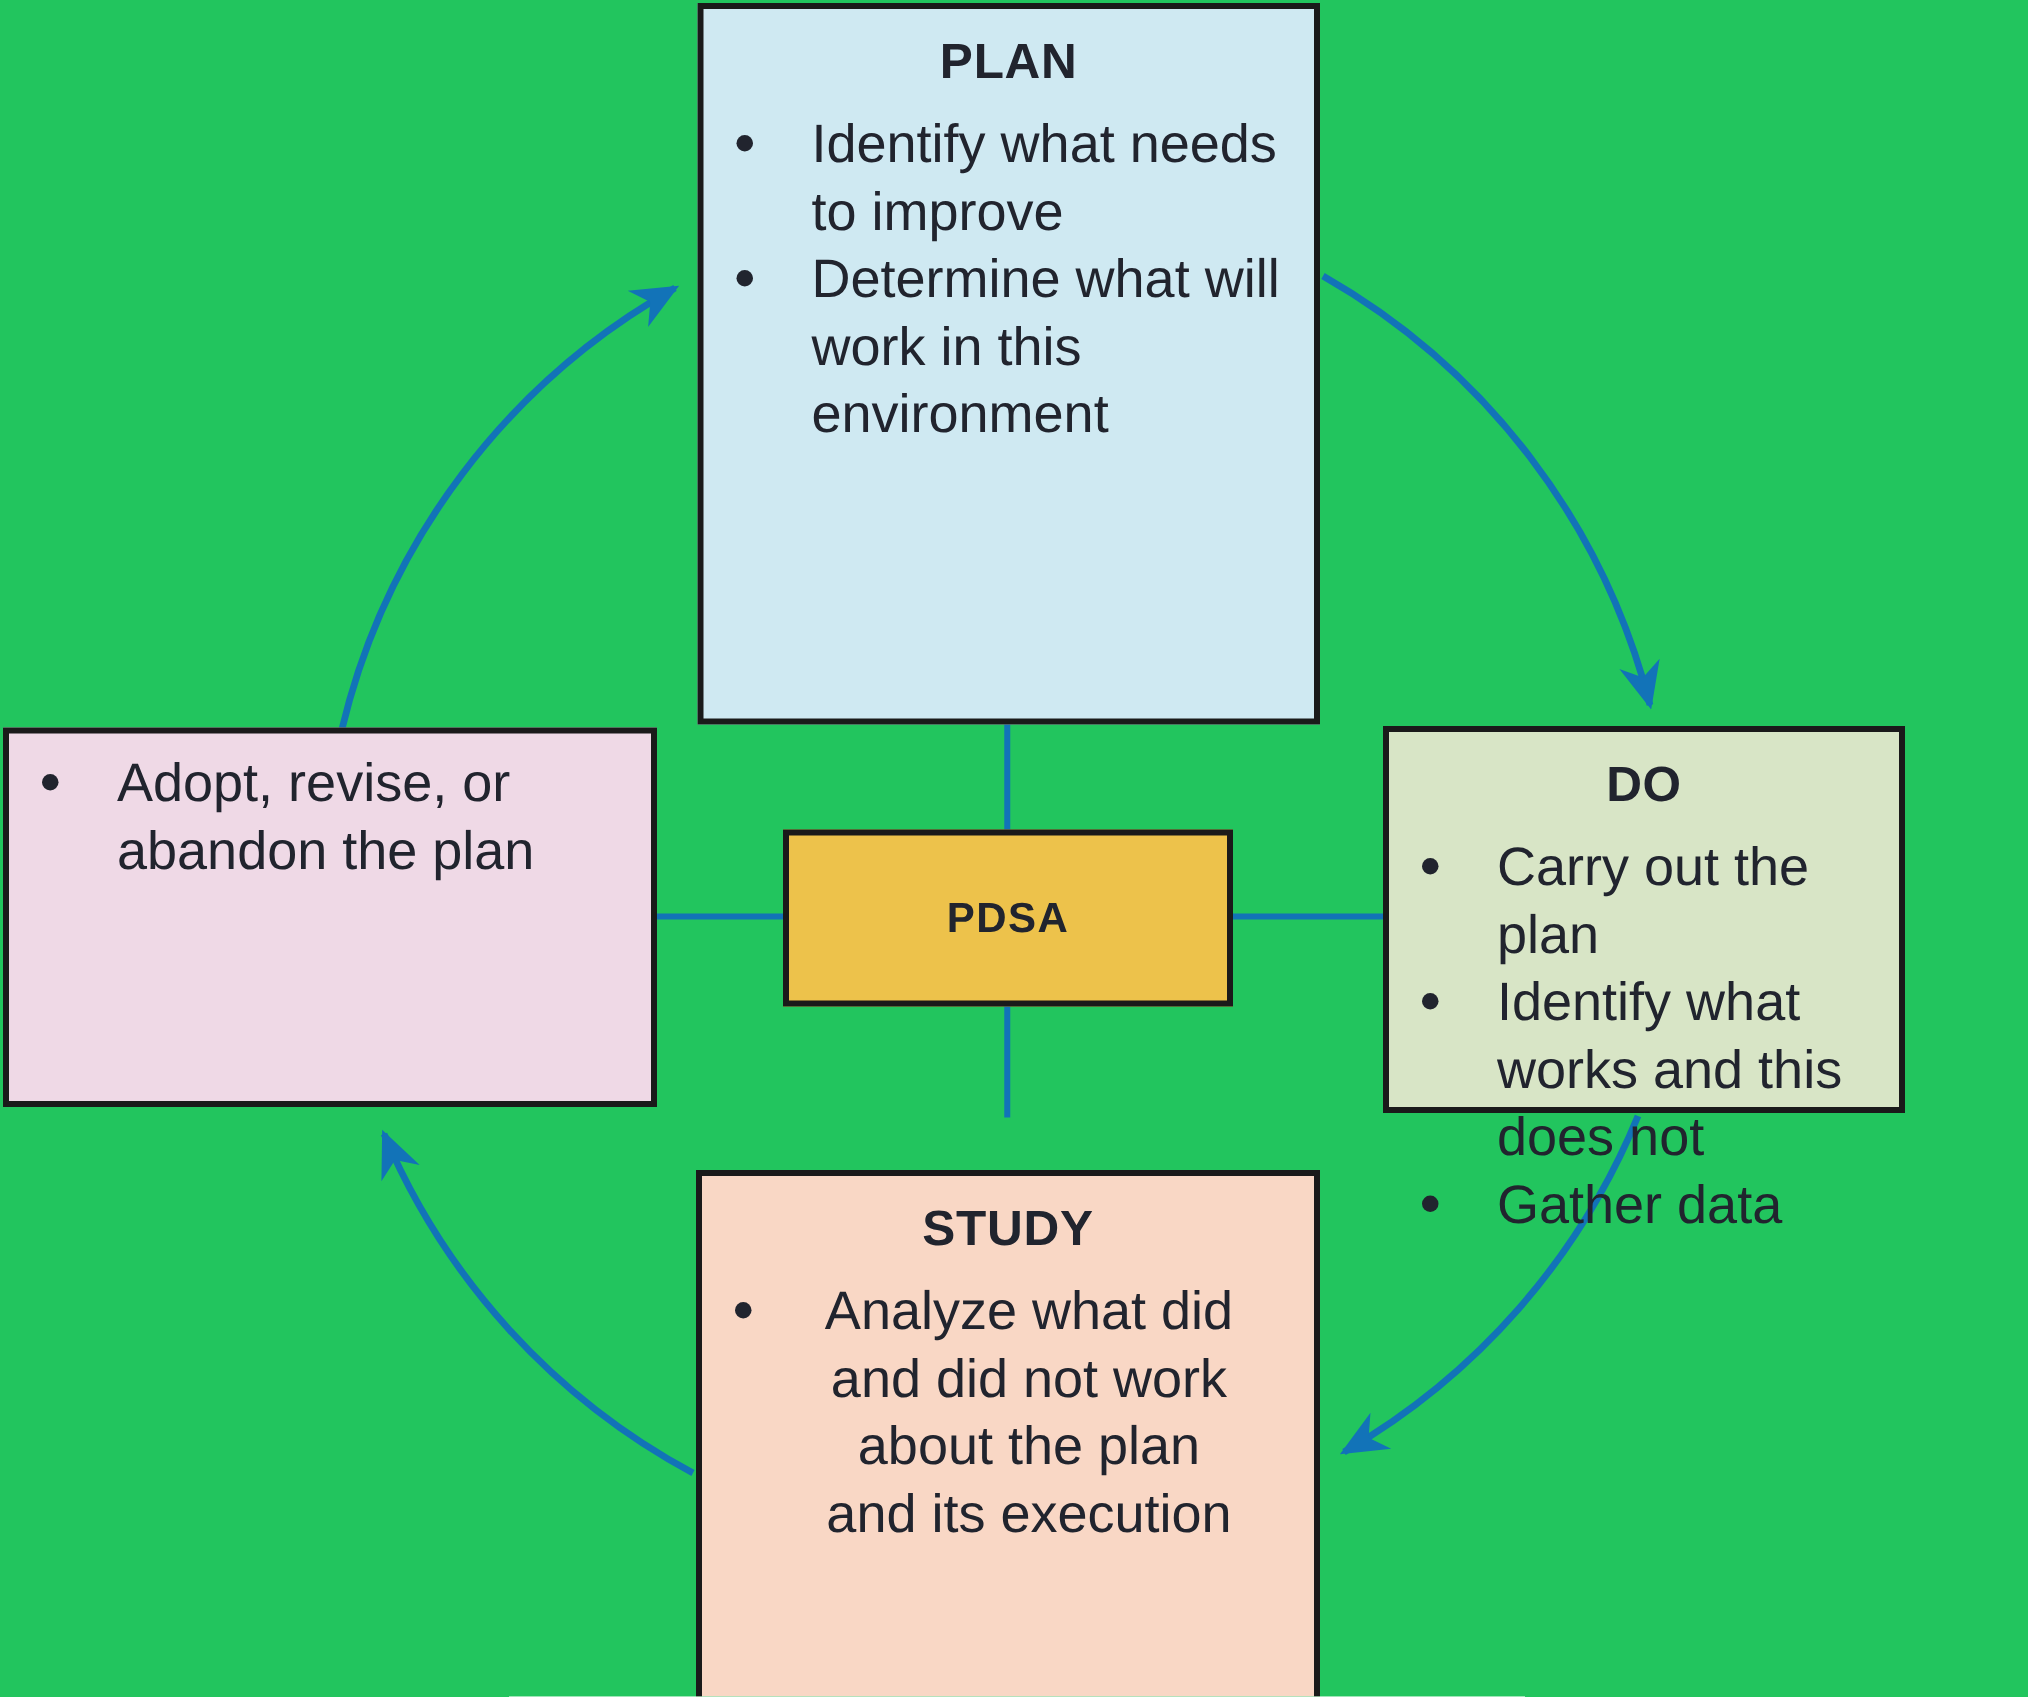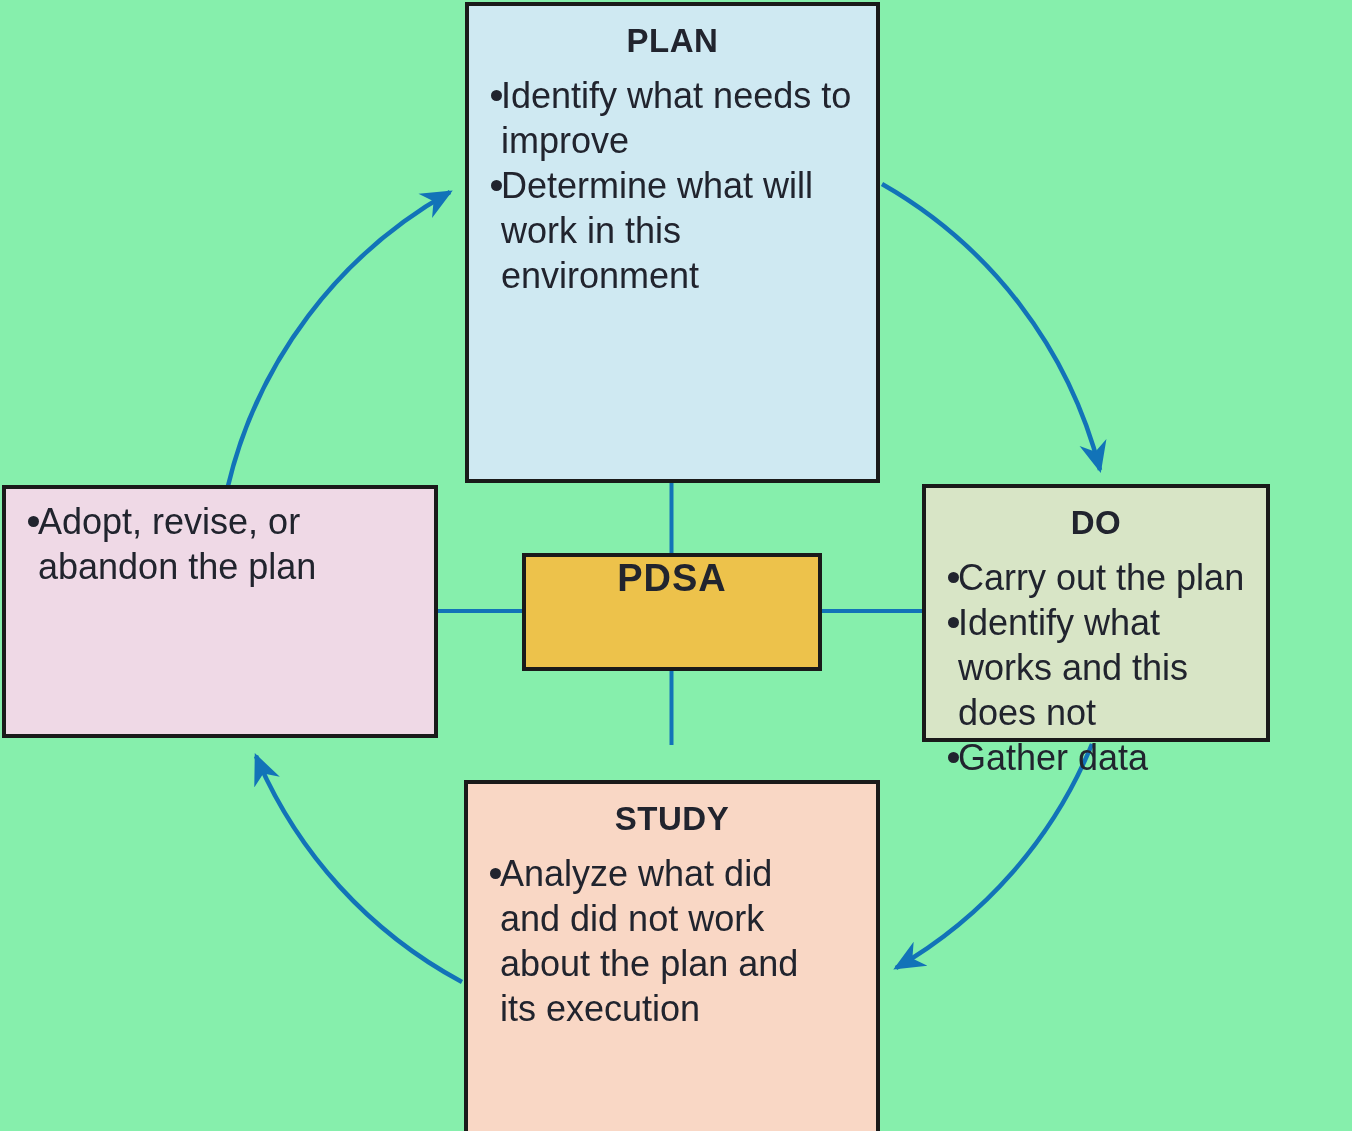--- a/index.html
+++ b/index.html
@@ -10,21 +10,21 @@
     --center-bg: #edc24b;
     --arrow: #1273b8;
     --border: #1a1a1a;
     --text: #21242e;
   }
   html, body { margin: 0; padding: 0; background: #ffffff; }
   .canvas {
     position: relative;
     width: 1352px;
     height: 1131px;
-    background: #86efac;
+    background: #22c55e;
     font-family: "Liberation Sans", "DejaVu Sans", sans-serif;
     color: var(--text);
     overflow: hidden;
   }
   svg.connectors {
     position: absolute;
     left: 0; top: 0;
     width: 1352px; height: 1131px;
   }
   svg .wire { stroke: var(--arrow); stroke-width: 4; fill: none; }
@@ -45,53 +45,54 @@
     font-weight: bold;
     letter-spacing: 0.5px;
   }
   .node ul {
     list-style: none;
     margin: 10px 0 0 0;
     padding: 0;
   }
   .node li {
     position: relative;
-    padding-left: 32px;
+    padding-left: 72px;
     font-size: 36px;
     line-height: 45px;
   }
   .node li::before {
     content: "";
     position: absolute;
     left: 22px;
     top: 17px;
     width: 11px;
     height: 11px;
     border-radius: 50%;
     background: var(--text);
   }
   .node-plan  { left: 465px; top: 2px;   width: 415px; height: 481px; background: var(--plan-bg); }
   .node-plan li  { padding-right: 12px; }
   .node-do    { left: 922px; top: 484px; width: 348px; height: 258px; background: var(--do-bg); }
   .node-do li    { padding-right: 16px; }
   .node-act   { left: 2px;   top: 485px; width: 436px; height: 253px; background: var(--act-bg); }
   .node-act li   { padding-right: 24px; }
   .node-study { left: 464px; top: 740px; width: 416px; height: 388px; background: var(--study-bg); margin-top: 40px; }
-  .node-study li { padding-right: 44px; }
+  .node-study li { padding-right: 44px; text-align: center; }
 
   .center-box {
     position: absolute;
     left: 522px; top: 553px;
     width: 300px; height: 118px;
     background: var(--center-bg);
     border: 4px solid var(--border);
     box-sizing: border-box;
     display: flex;
+    align-items: center;
     justify-content: center;
-    font-size: 38px;
+    font-size: 28px;
     font-weight: bold;
     letter-spacing: 1px;
   }
 </style>
 </head>
 <body>
 
 <div class="canvas">
 
   <svg class="connectors" viewBox="0 0 1352 1131" aria-hidden="true">

